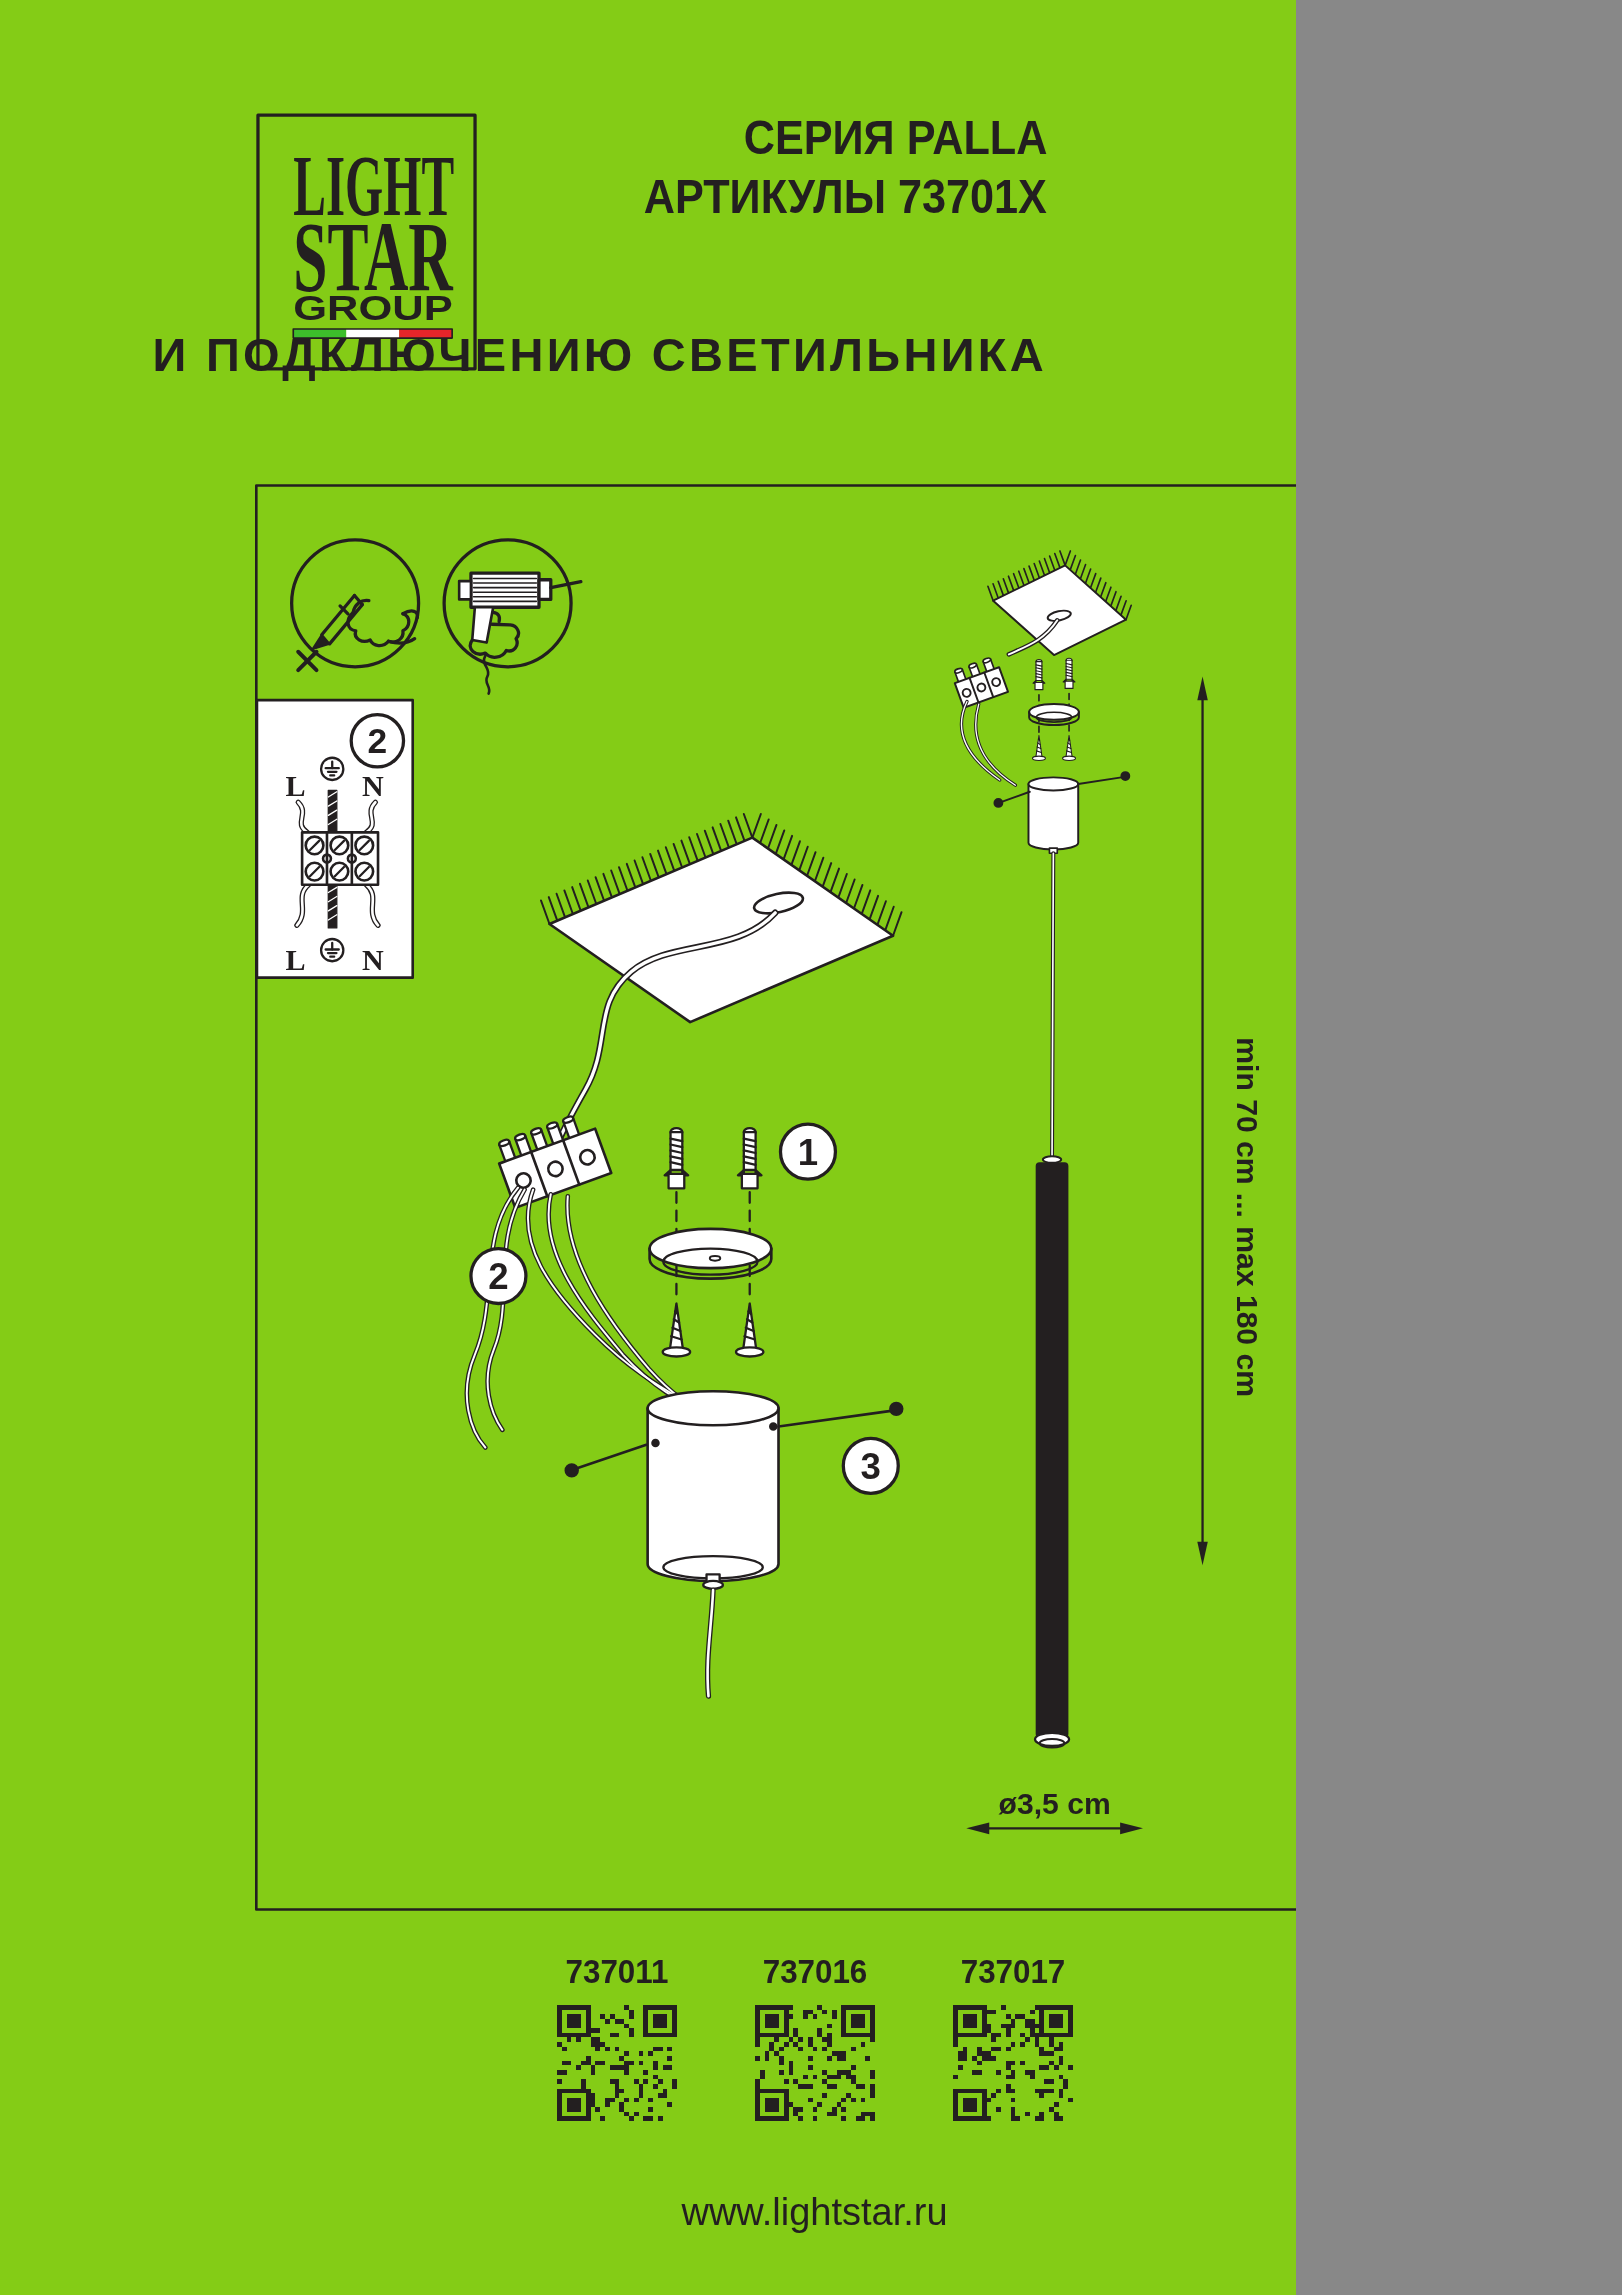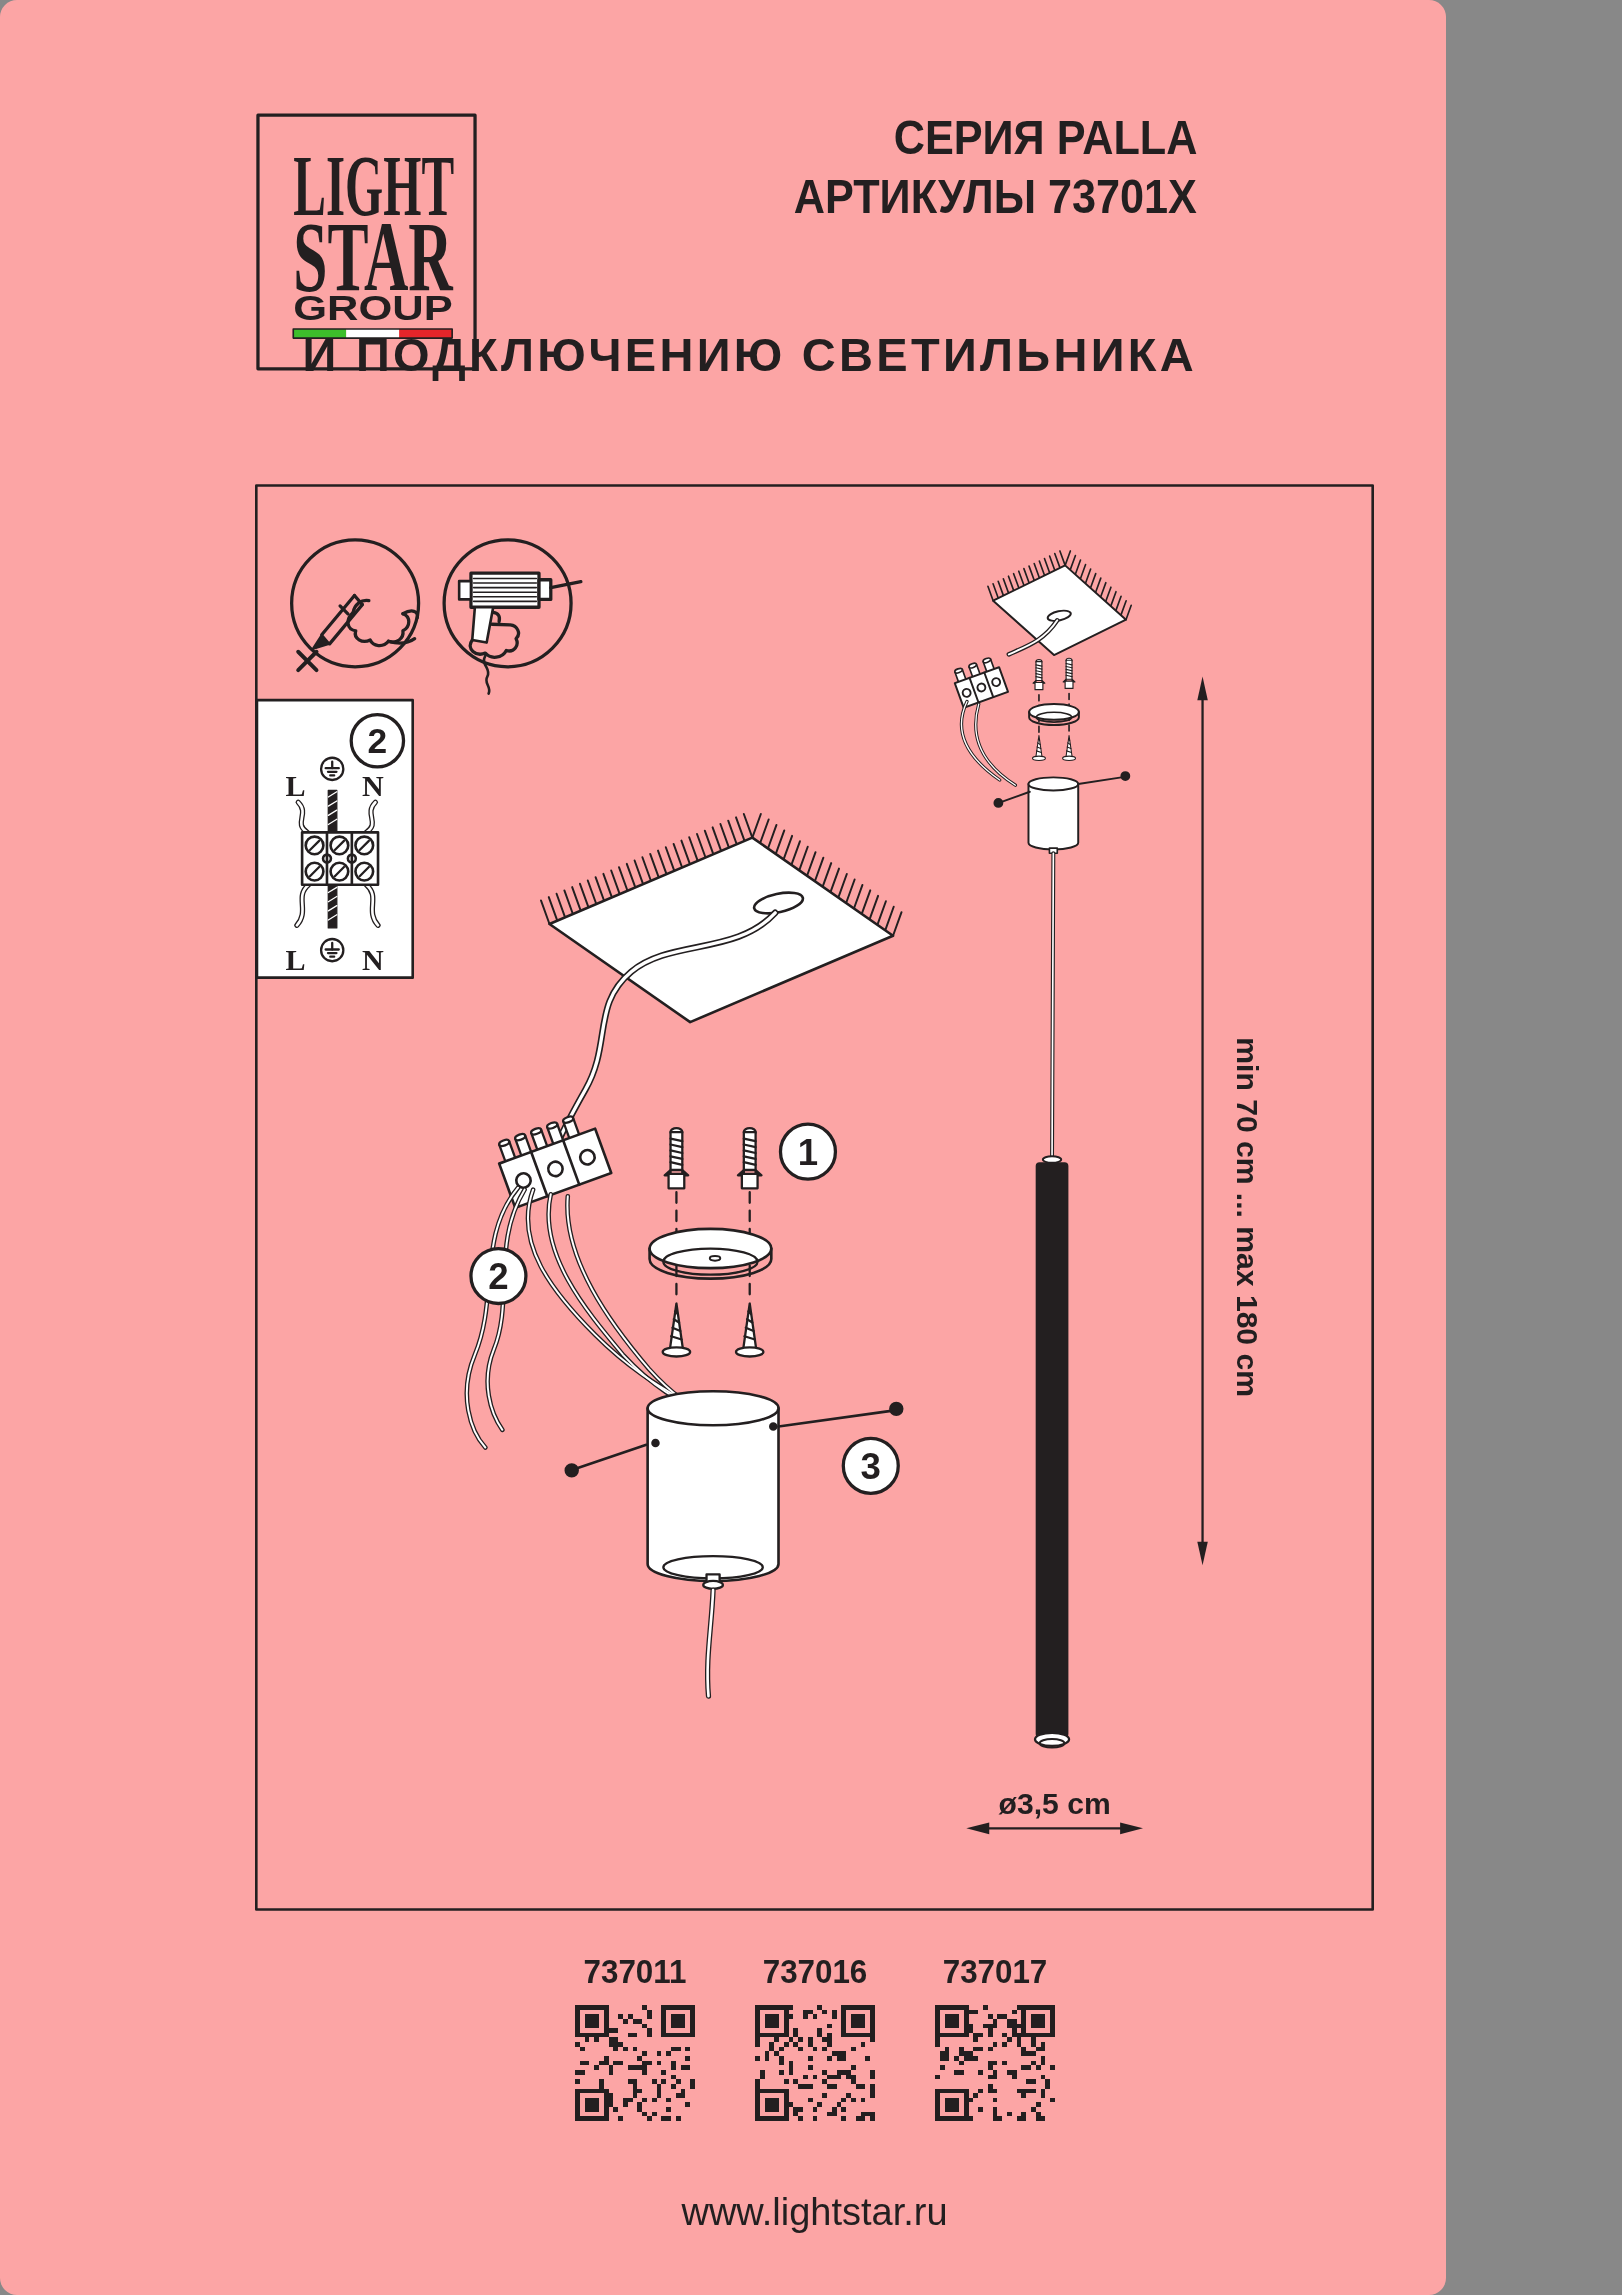--- a/index.html
+++ b/index.html
@@ -1,29 +1,29 @@
 <!DOCTYPE html>
 <html style="font-size:10.5px"><head>
 <meta charset="utf-8">
 <style>
   html,body{margin:0;padding:0;background:#888;}
-  .page{position:relative;width:1446px;height:2295px;background:#fca5a5;overflow:hidden;
-        font-family:"Liberation Sans",sans-serif;color:#231f20;border-radius:17px;}
+  .page{position:relative;width:1296px;height:2295px;background:#84cc16;overflow:hidden;
+        font-family:"Liberation Sans",sans-serif;color:#231f20;}
   .abs{position:absolute;}
   
   .hline{position:absolute;right:249px;font-weight:bold;white-space:nowrap;color:#231f20;}
   .h1{top:110px;font-size:48px;transform:scaleX(.9);transform-origin:right center;}
   .h2{top:169px;font-size:48px;transform:scaleX(.9);transform-origin:right center;}
   .h3{top:275px;font-size:47px;letter-spacing:5.9px;}
   .h4{top:327px;font-size:47px;letter-spacing:3.3px;}
   
   svg.line{stroke:#231f20;fill:none;stroke-linecap:round;stroke-linejoin:round;}
   .t{fill:#231f20;stroke:none;font-family:"Liberation Sans",sans-serif;font-weight:bold;}
   .ts{fill:#231f20;stroke:none;font-family:"Liberation Serif",serif;font-weight:bold;}
-  .qr-row{position:absolute;left:255px;top:1953px;width:1119px;display:flex;gap:60px;justify-content:center;}
+  .qr-row{position:absolute;left:255px;top:1953px;width:1119px;display:flex;gap:78px;justify-content:center;}
   .qr-item{width:120px;text-align:center;}
   .qr-label{font-weight:bold;font-size:33px;transform:scaleX(.95);white-space:nowrap;}
   .qr-item svg{display:block;margin-top:14.4px;fill:#231f20;shape-rendering:crispEdges;}
   .site{position:absolute;left:255px;top:2191px;width:1119px;text-align:center;
         font-size:38px;font-weight:normal;}
 </style>
 </head>
 <body>
 
 <div class="page">

